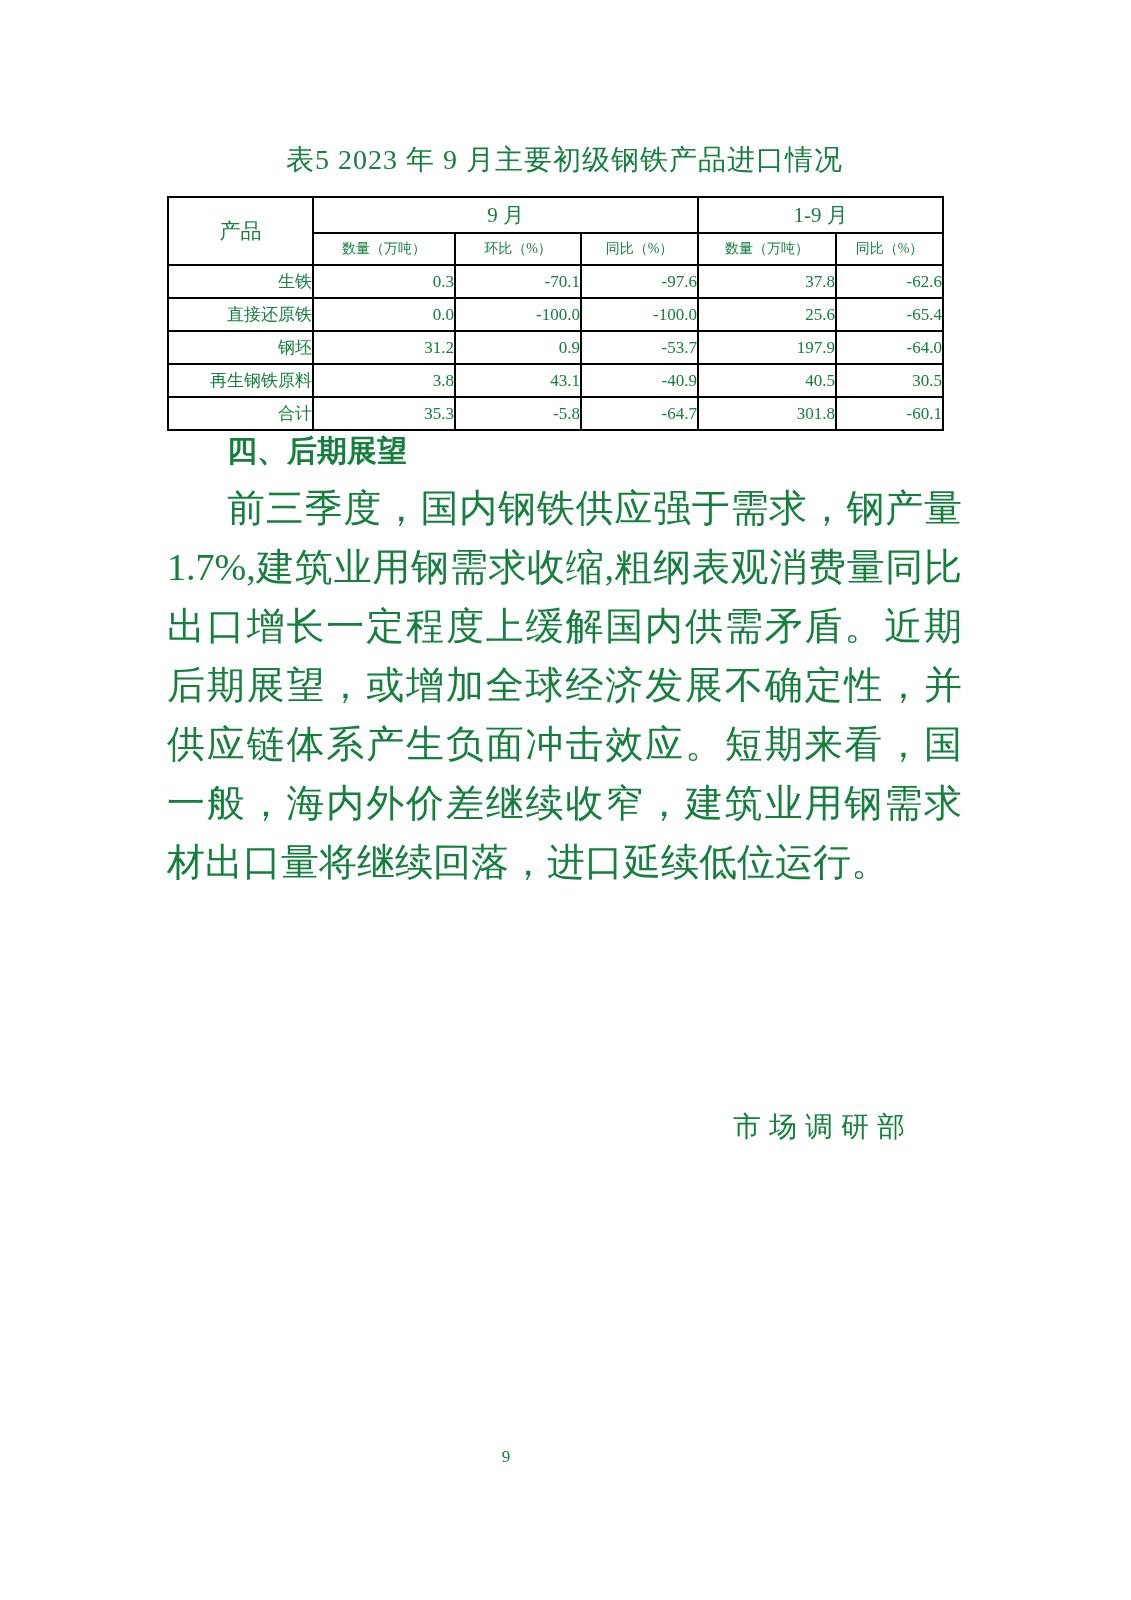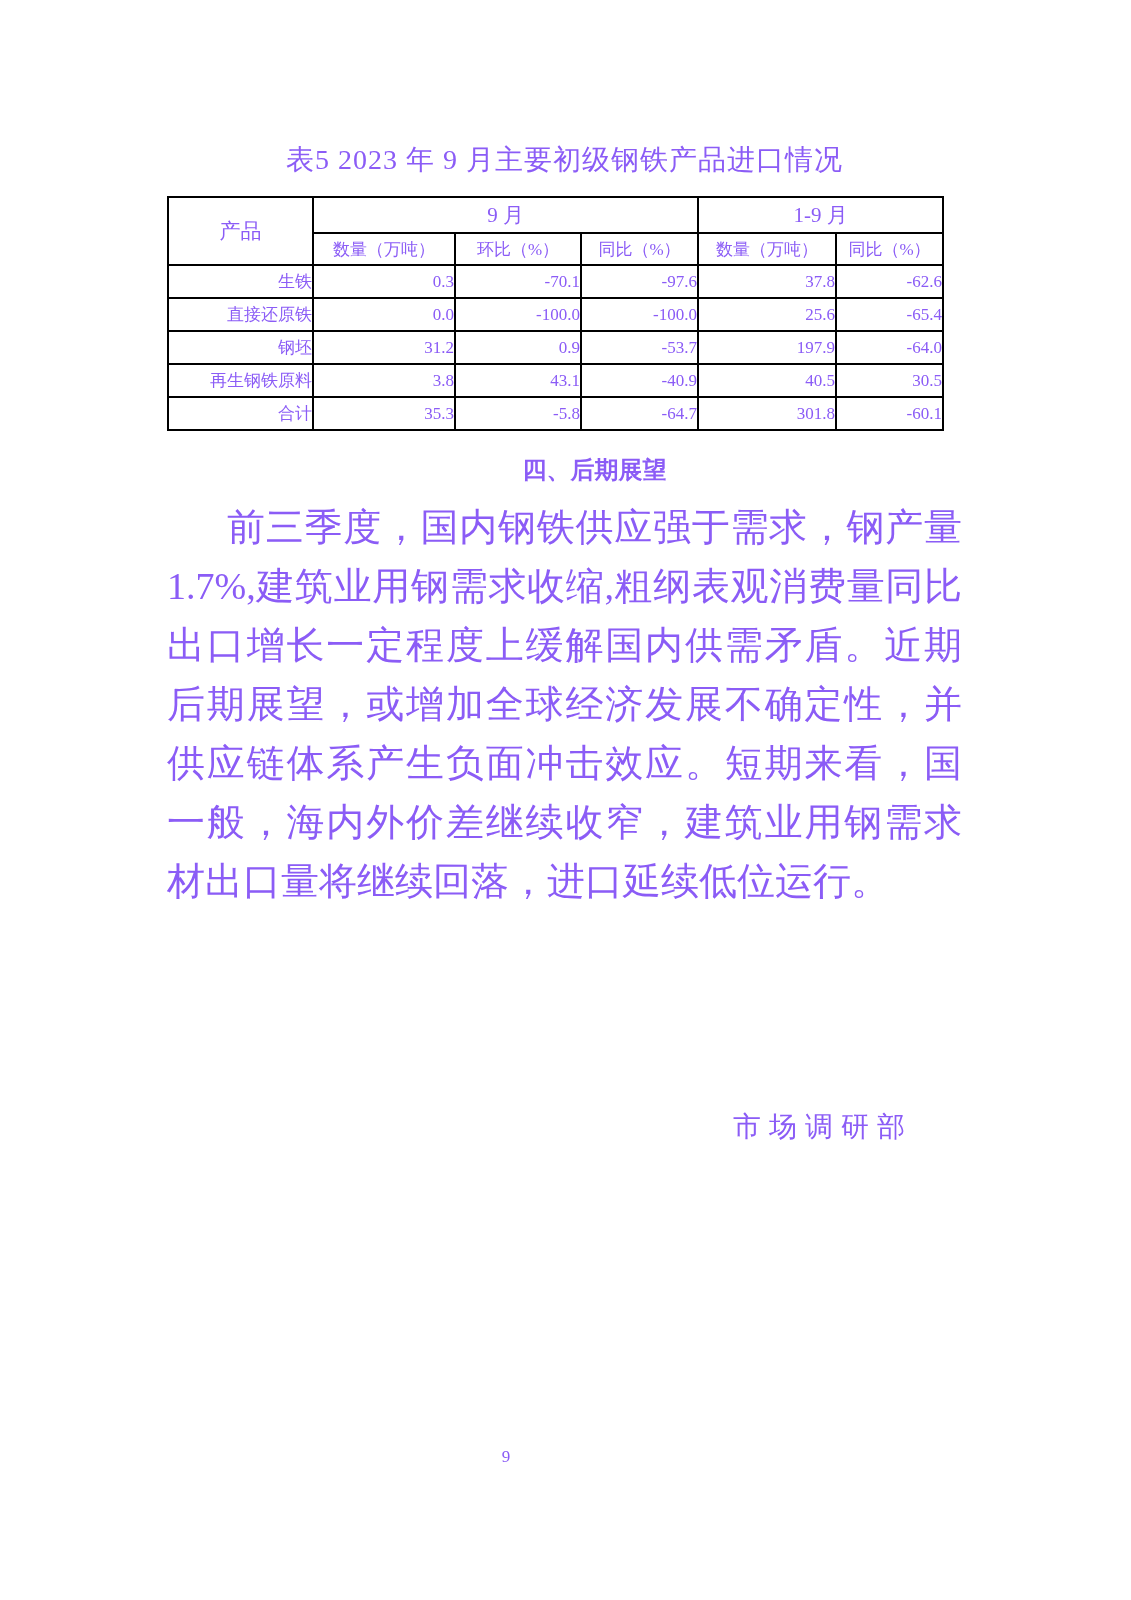--- a/index.html
+++ b/index.html
@@ -1,21 +1,21 @@
 <!DOCTYPE html>
 <html><head>
 <meta charset="utf-8">
 <style>
   html, body { margin: 0; padding: 0; background: #ffffff; }
   .page {
     position: relative;
     width: 1012px;
     height: 1600px;
     background: #ffffff;
-    color: #8b5cf6;
+    color: #15803d;
     font-family: "Liberation Serif", "DejaVu Serif", serif;
     overflow: hidden;
   }
   .content {
     position: absolute;
     left: 167px;
     top: 143px;
     width: 795px;
   }
   .table-title {
@@ -34,32 +34,30 @@
     padding-left: 31px;
   }
   table.doc-table td {
     border: 2px solid #000000;
     text-align: center;
     vertical-align: middle;
     padding: 0;
     overflow: hidden;
   }
   tr.group-row td { height: 34px; font-size: 21px; }
-  tr.sub-row td   { height: 30px; font-size: 17px; }
+  tr.sub-row td   { height: 30px; font-size: 14px; }
   tr.data-row td  { height: 31px; font-size: 17px; text-align: right; }
   td.corner-cell  { font-size: 21px; }
   td.product-cell { font-size: 20px; }
   .section-heading {
-    margin-top: 19px;
     padding-left: 60px;
     font-family: "Liberation Sans", "DejaVu Sans", sans-serif;
     font-weight: bold;
-    font-size: 24px;
+    font-size: 30px;
     line-height: 40px;
-    text-align: center;
   }
   .para {
     margin-top: 8px;
     font-size: 38px;
   }
   .para-line {
     height: 59px;
     line-height: 59px;
     text-align: justify;
     text-align-last: justify;

